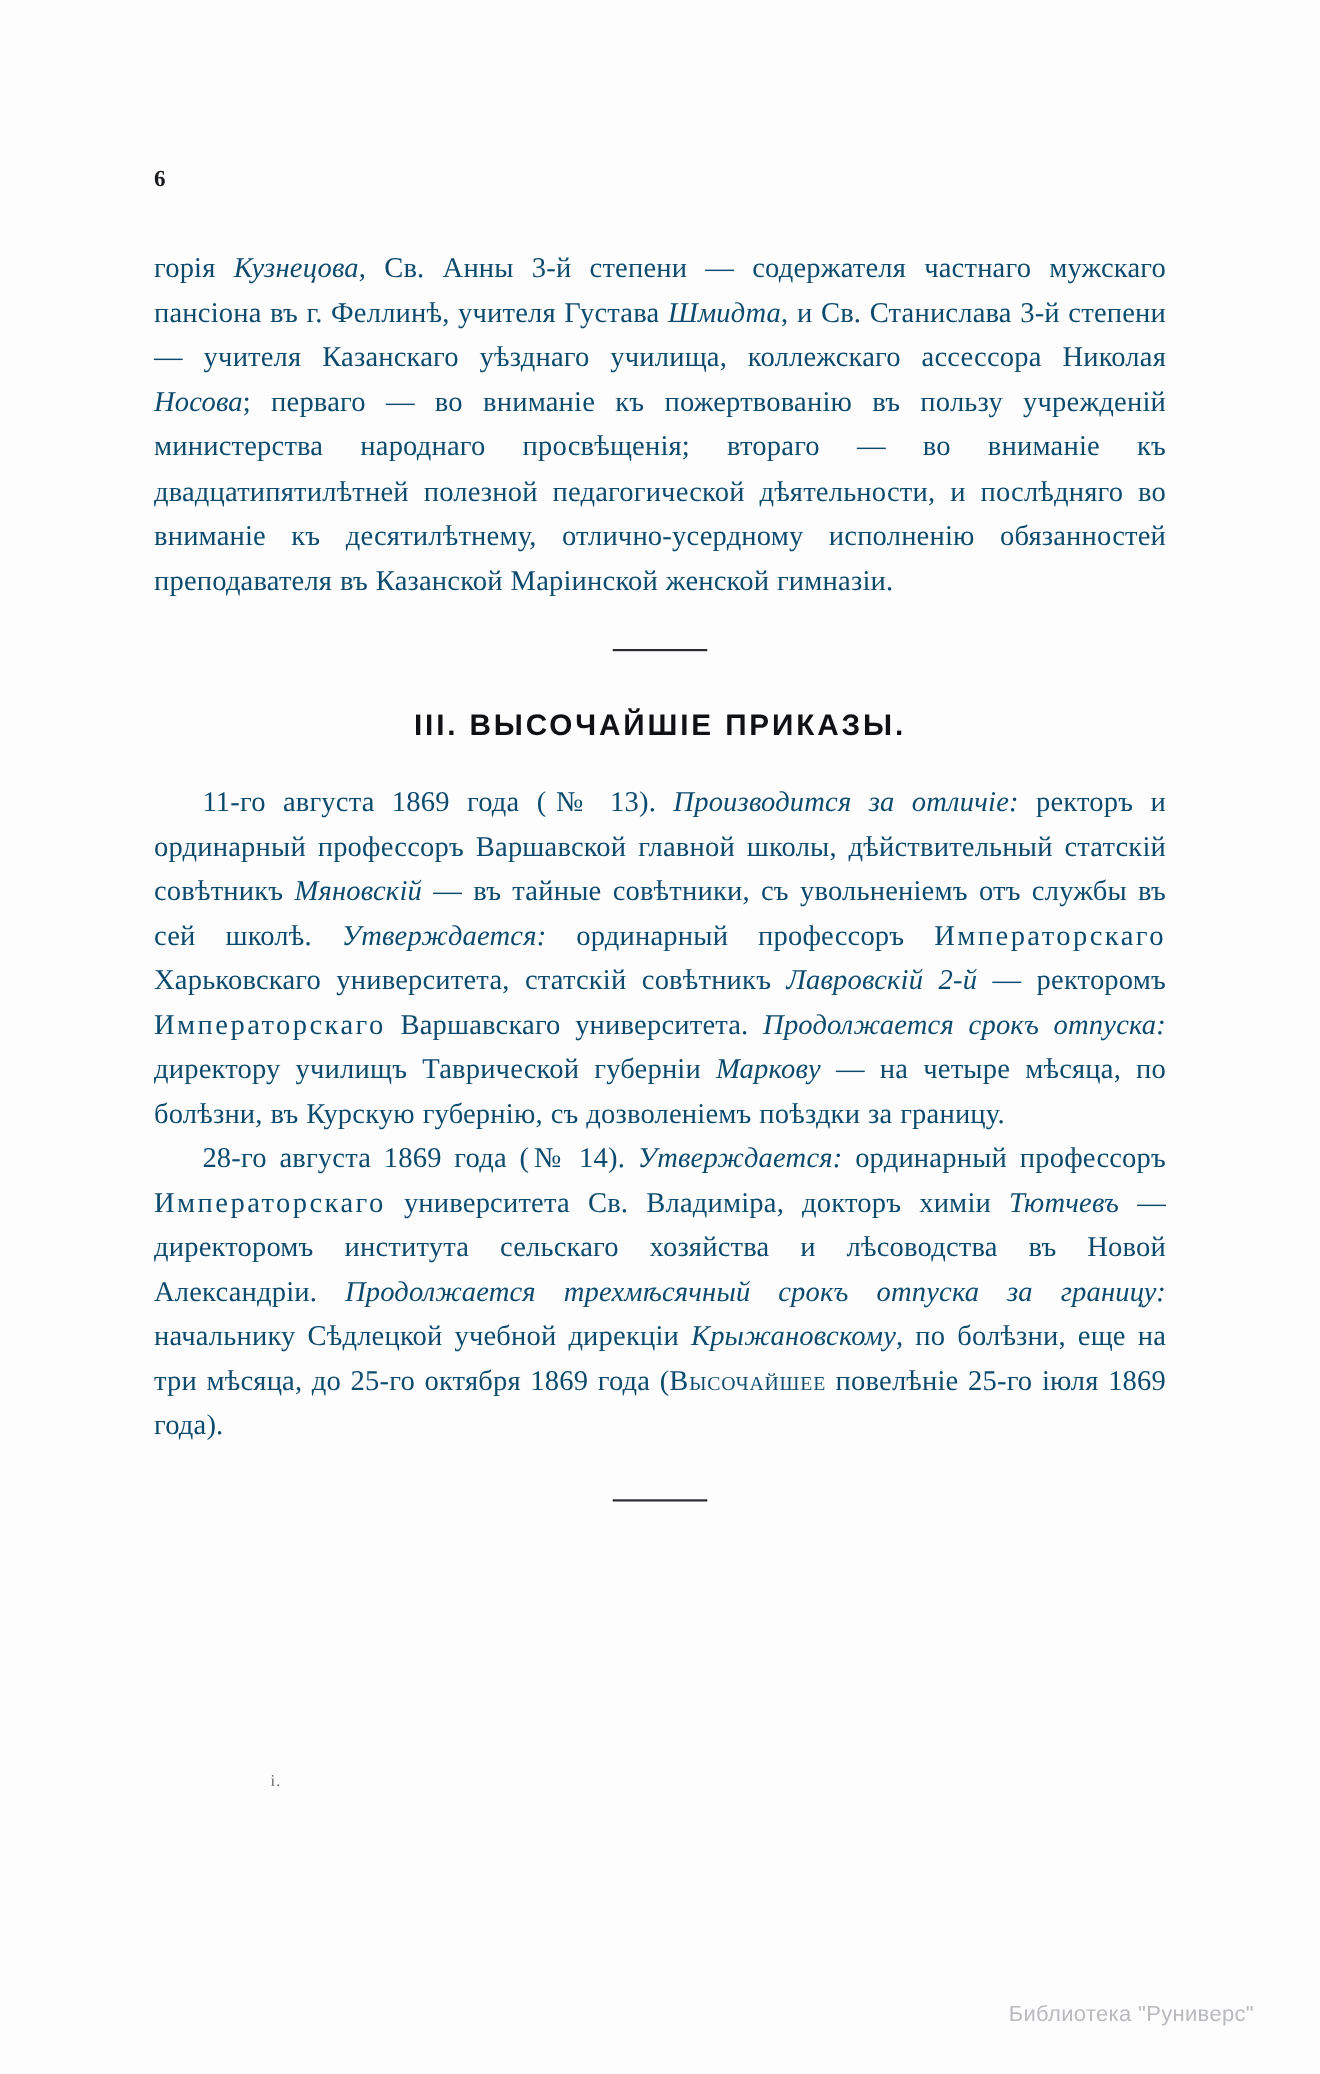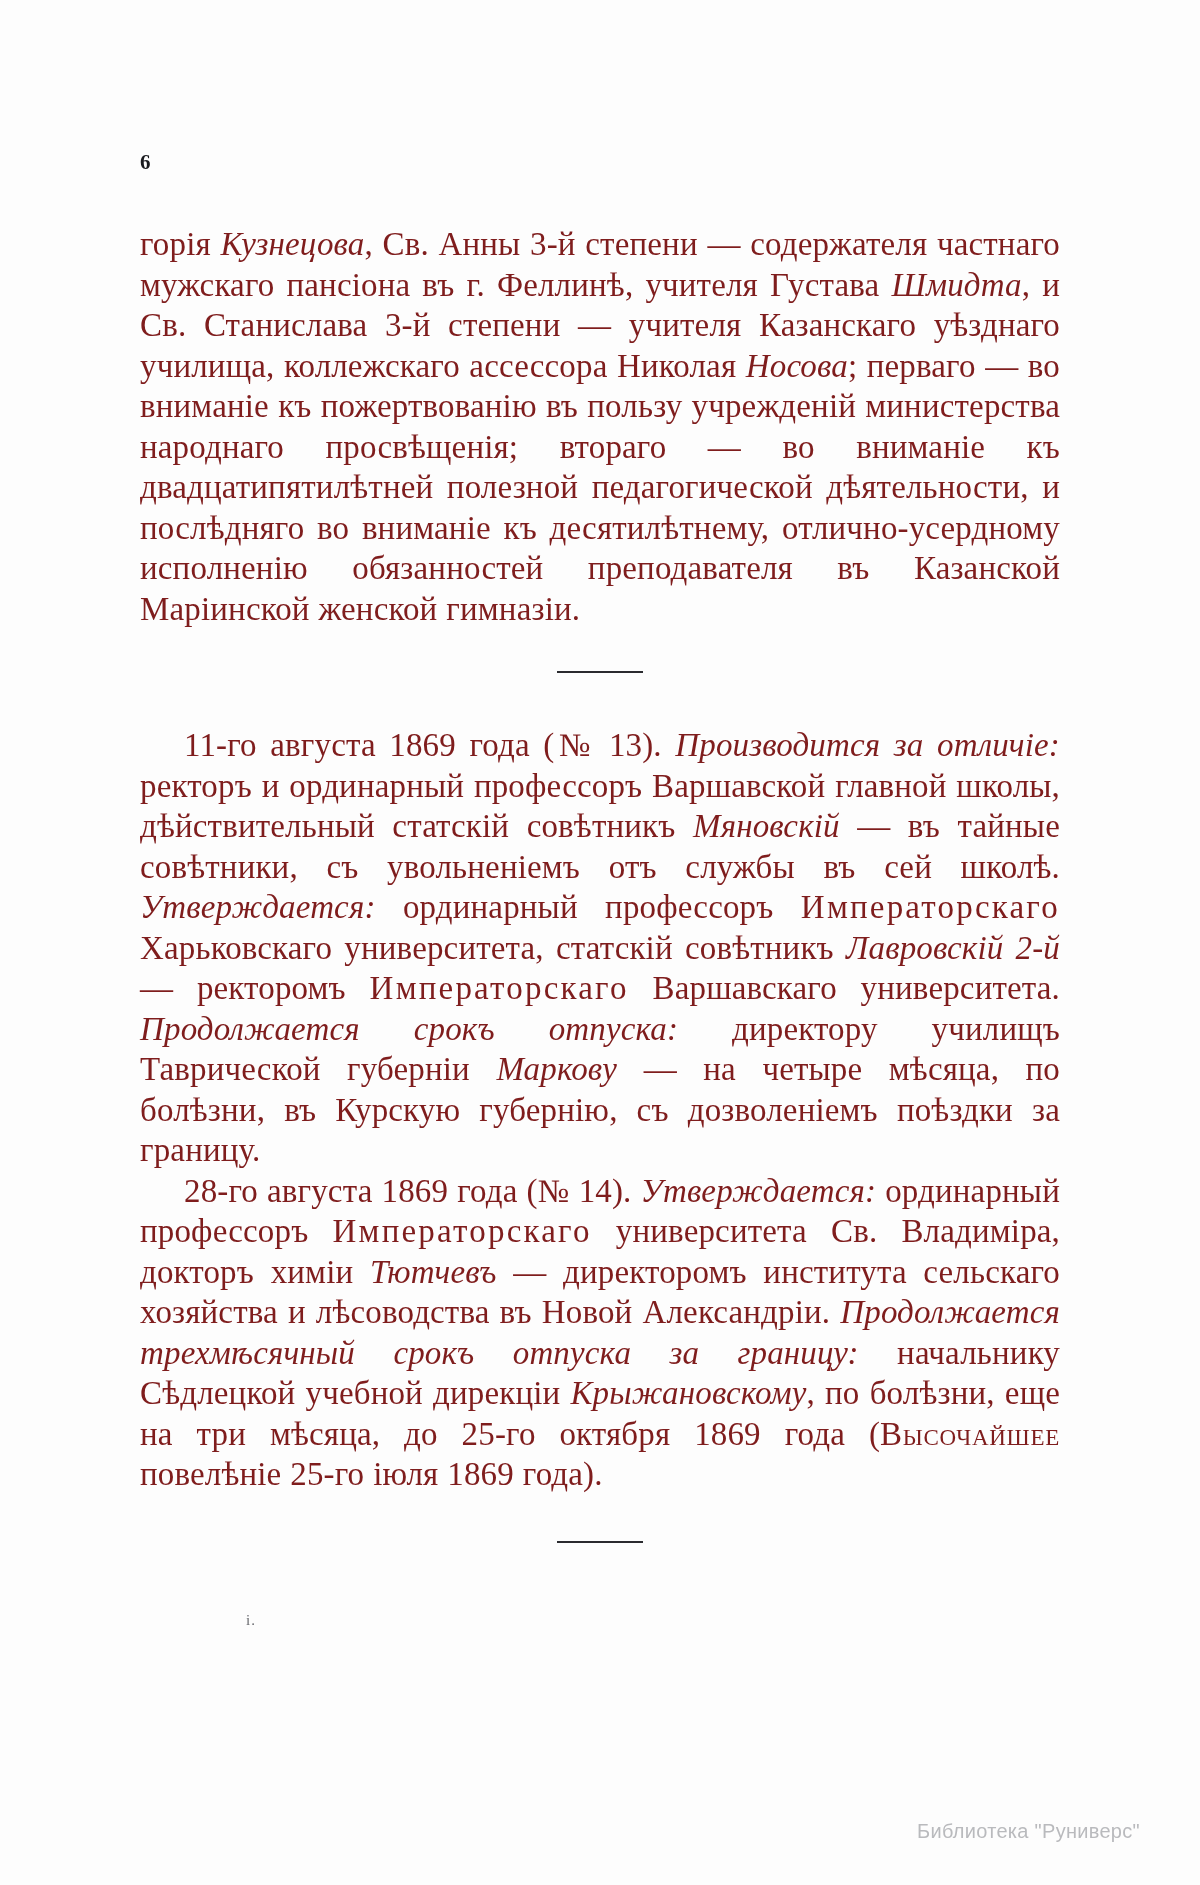--- a/index.html
+++ b/index.html
@@ -46,26 +46,26 @@
     font-size: 19.5px;
     font-weight: 700;
     letter-spacing: 1.4px;
     color: #1a1b1f;
     white-space: nowrap;
     font-variant: small-caps;
   }
   
   p.body {
     margin: 0 0 0 0;
-    font-size: 33px;
+    font-size: 26px;
     line-height: 40.5px;
     text-align: justify;
     text-align-last: left;
     letter-spacing: 0.15px;
-    color: #7f1d1d;
+    color: #0c4a6e;
     word-spacing: 0.5px;
   }
   p.body.indent {
     text-indent: 44px;
   }
   p.body + p.body {
     margin-top: 0;
   }
   .it { font-style: italic; }
   .sc {
@@ -127,20 +127,21 @@
     <div class="runhead">
       <span class="folio">6</span>
     </div>
 
     <p class="body"><span>горія </span><span class="it">Кузнецова</span><span>, Св. Анны 3-й степени — содержателя частнаго мужскаго пансіона въ г. Феллинѣ, учителя Густава </span><span class="it">Шмидта</span><span>, и Св. Станислава 3-й степени — учителя Казанскаго уѣзднаго училища, коллежскаго ассессора Николая </span><span class="it">Носова</span><span>; перваго — во вниманіе къ пожертвованію въ пользу учрежденій министерства народнаго просвѣщенія; втораго — во вниманіе къ двадцатипятилѣтней полезной педагогической дѣятельности, и послѣдняго во вниманіе къ десятилѣтнему, отлично-усердному исполненію обязанностей преподавателя въ Казанской Маріинской женской гимназіи.</span></p>
 
     <div class="rule-wrap sep1">
       <div class="rule-short"></div>
     </div>
 
+    <h2 class="section">III. ВЫСОЧАЙШІЕ ПРИКАЗЫ.</h2>
 
     <p class="body indent"><span>11-го августа 1869 года (№ 13). </span><span class="it">Производится за отличіе:</span><span> ректоръ и ординарный профессоръ Варшавской главной школы, дѣйствительный статскій совѣтникъ </span><span class="it">Мяновскій</span><span> — въ тайные совѣтники, съ увольненіемъ отъ службы въ сей школѣ. </span><span class="it">Утверждается:</span><span> ординарный профессоръ </span><span class="spaced">Императорскаго</span><span> Харьковскаго университета, статскій совѣтникъ </span><span class="it">Лавровскій 2-й</span><span> — ректоромъ </span><span class="spaced">Императорскаго</span><span> Варшавскаго университета. </span><span class="it">Продолжается срокъ отпуска:</span><span> директору училищъ Таврической губерніи </span><span class="it">Маркову</span><span> — на четыре мѣсяца, по болѣзни, въ Курскую губернію, съ дозволеніемъ поѣздки за границу.</span></p>
 
     <p class="body indent"><span>28-го августа 1869 года (№ 14). </span><span class="it">Утверждается:</span><span> ординарный профессоръ </span><span class="spaced">Императорскаго</span><span> университета Св. Владиміра, докторъ химіи </span><span class="it">Тютчевъ</span><span> — директоромъ института сельскаго хозяйства и лѣсоводства въ Новой Александріи. </span><span class="it">Продолжается трехмѣсячный срокъ отпуска за границу:</span><span> начальнику Сѣдлецкой учебной дирекціи </span><span class="it">Крыжановскому</span><span>, по болѣзни, еще на три мѣсяца, до 25-го октября 1869 года (</span><span class="sc">Высочайшее</span><span> повелѣніе 25-го іюля 1869 года).</span></p>
 
     <div class="rule-wrap sep2">
       <div class="rule-short"></div>
     </div>
 
   </div>

